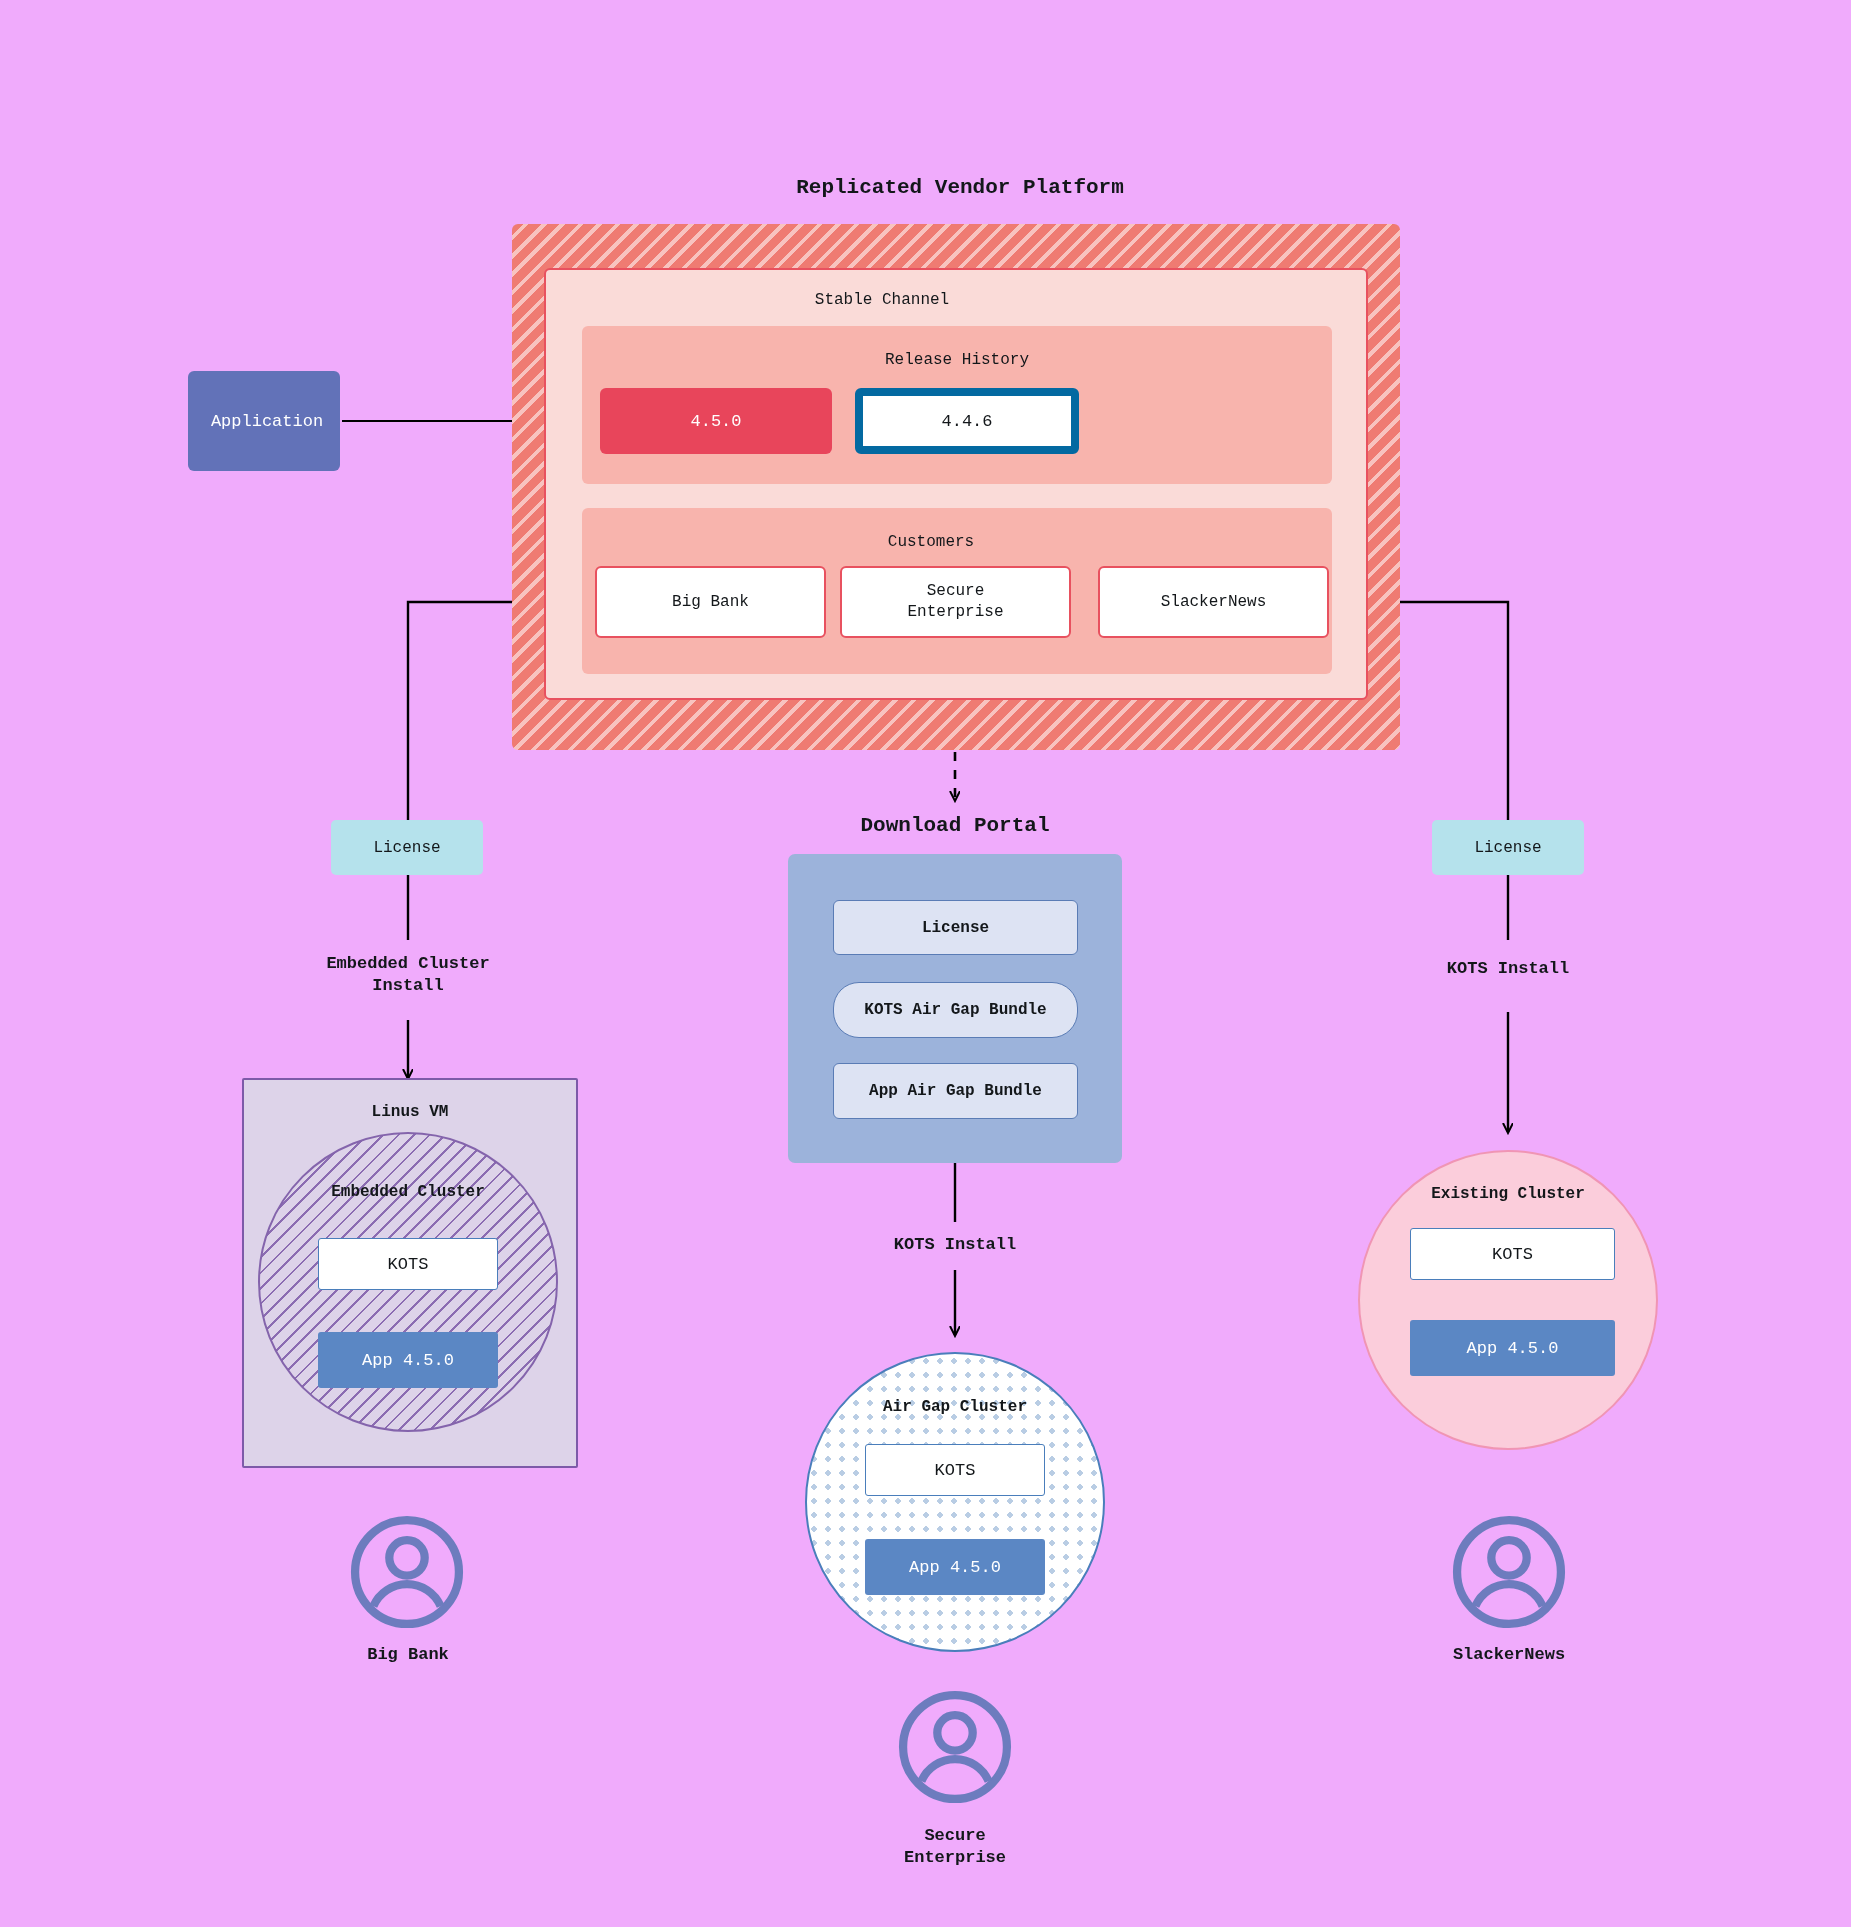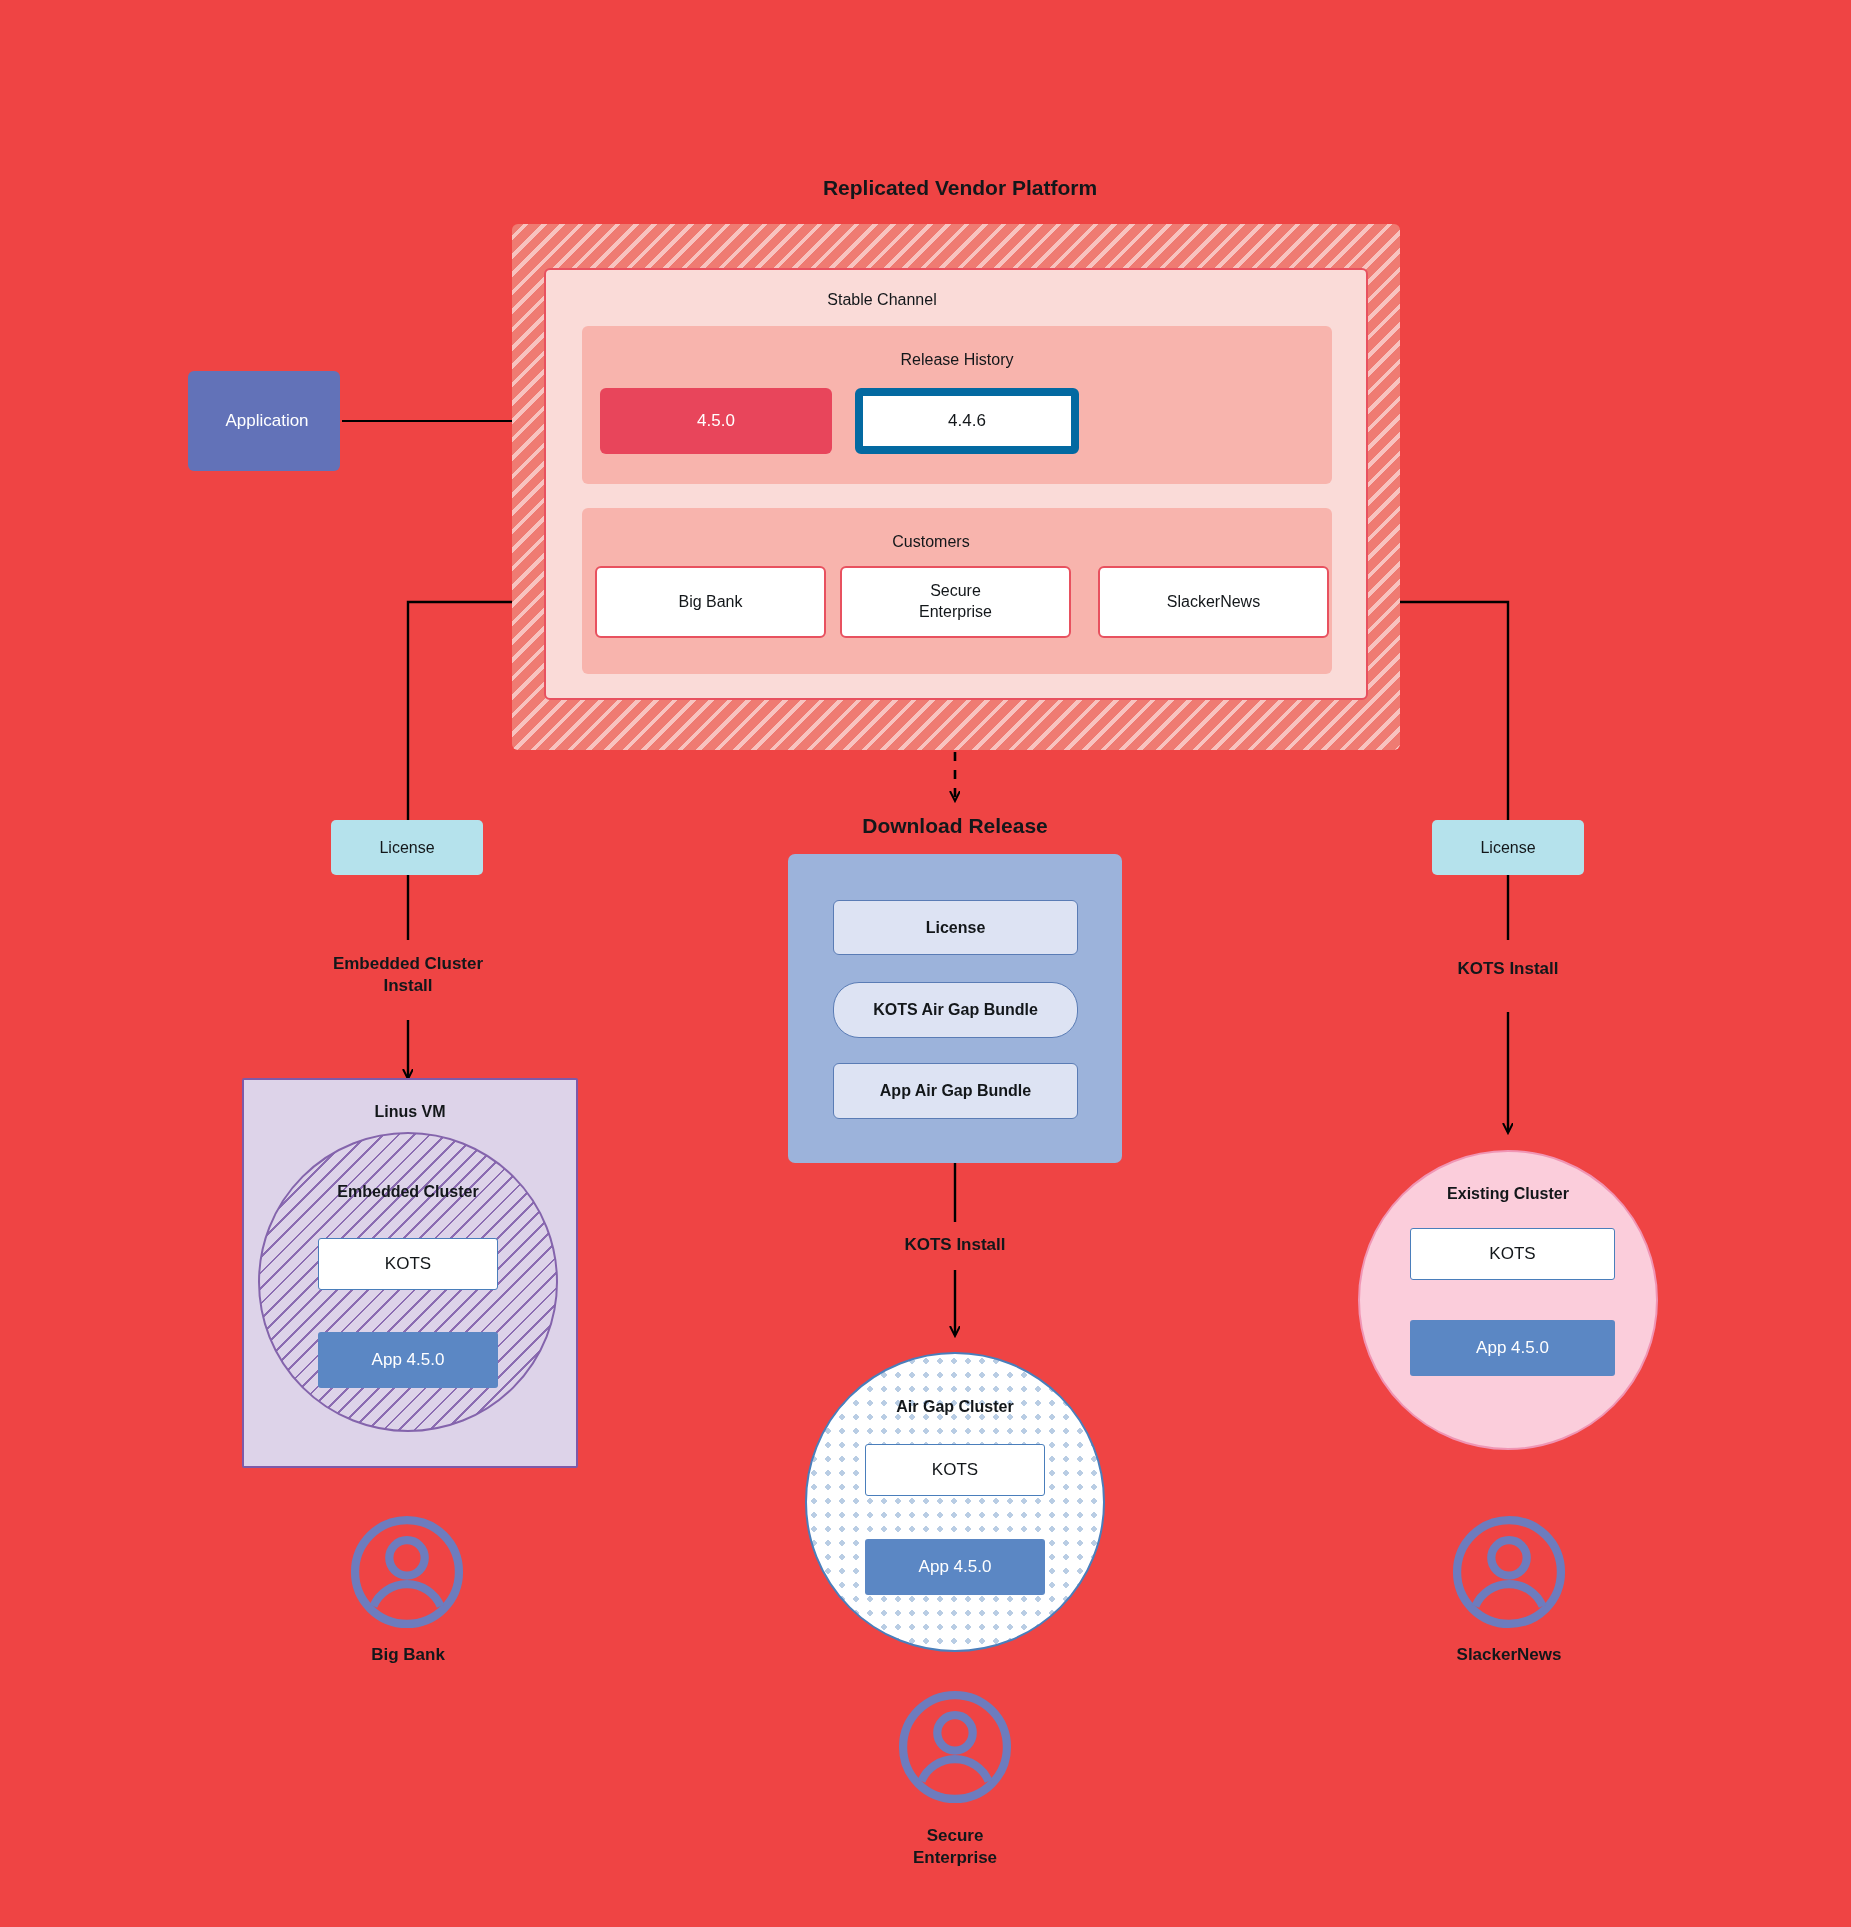--- a/index.html
+++ b/index.html
@@ -8,22 +8,23 @@
     background: #ffffff;
   }
   body {
     font-family: "Liberation Sans", sans-serif;
     color: #13171a;
   }
   #canvas {
     position: relative;
     width: 1851px;
     height: 1927px;
-    background: #ef4444;
+    background: #f0abfc;
     overflow: hidden;
+    font-family: Liberation Mono, monospace;
   }
   .abs { position: absolute; box-sizing: border-box; }
 
   .lbl {
     display: flex;
     align-items: center;
     justify-content: center;
     text-align: center;
     line-height: 1.28;
     white-space: pre-line;
@@ -255,21 +256,21 @@
 
   <div class="abs avatar" style="left:348px; top:1513px; width:118px; height:118px;">
     <svg width="118" height="118" viewBox="0 0 100 100">
       <circle cx="50" cy="50" r="44" fill="none" stroke="#6d7cbe" stroke-width="7"></circle>
       <circle cx="50" cy="38" r="15" fill="none" stroke="#6d7cbe" stroke-width="7"></circle>
       <path d="M21.5 79 A31 31 0 0 1 78.5 79" fill="none" stroke="#6d7cbe" stroke-width="7"></path>
     </svg>
   </div>
   <div class="abs lbl title-md" style="left:295px; top:1640px; width:226px; height:30px;">Big Bank</div>
 
-  <div class="abs lbl title-lg" style="left:805px; top:810px; width:300px; height:32px;">Download  Release</div>
+  <div class="abs lbl title-lg" style="left:805px; top:810px; width:300px; height:32px;">Download  Portal</div>
 
   <div class="abs portal-box" style="left:788px; top:854px; width:334px; height:309px;"></div>
 
   <div class="abs portal-item" style="left:833px; top:900px; width:245px; height:55px;">License</div>
   <div class="abs portal-item" style="left:833px; top:982px; width:245px; height:56px;border-radius:26px;">KOTS Air Gap Bundle</div>
   <div class="abs portal-item" style="left:833px; top:1063px; width:245px; height:56px;">App Air Gap Bundle</div>
 
   <div class="abs lbl title-md" style="left:845px; top:1230px; width:220px; height:30px;">KOTS Install</div>
 
   <div class="abs circle-airgap" style="left:805px; top:1352px; width:300px; height:300px;"></div>

